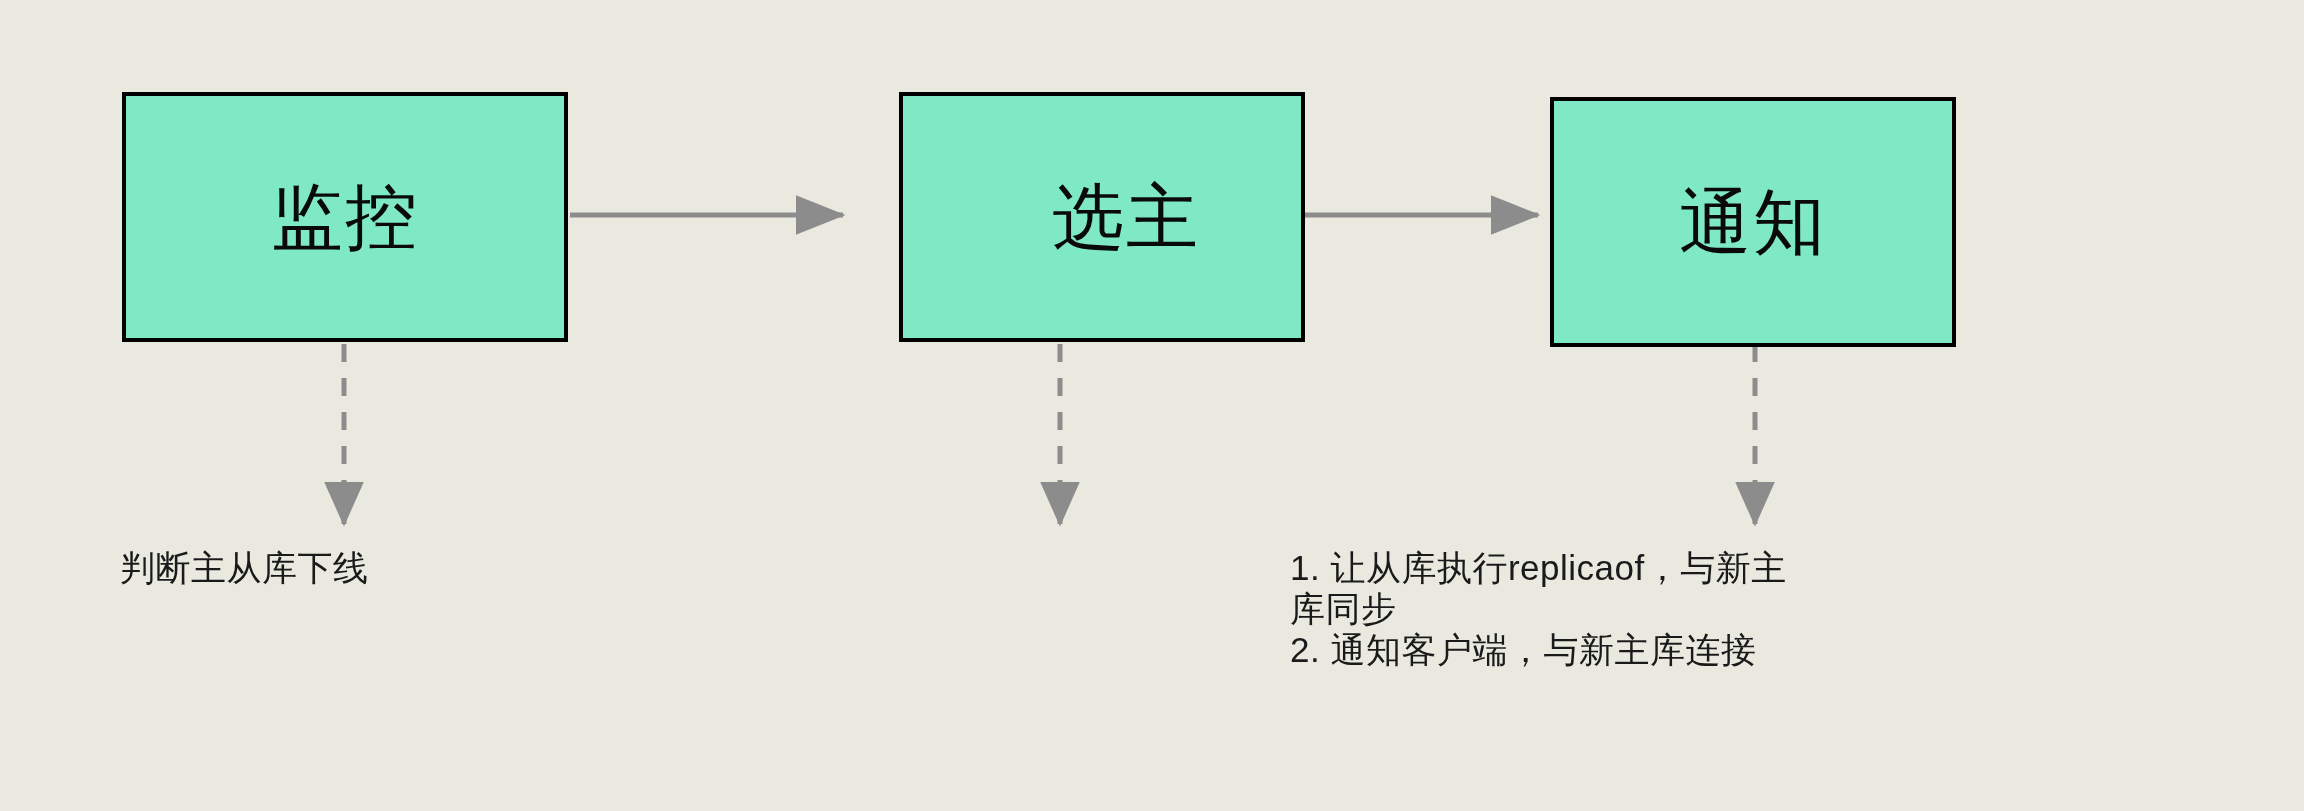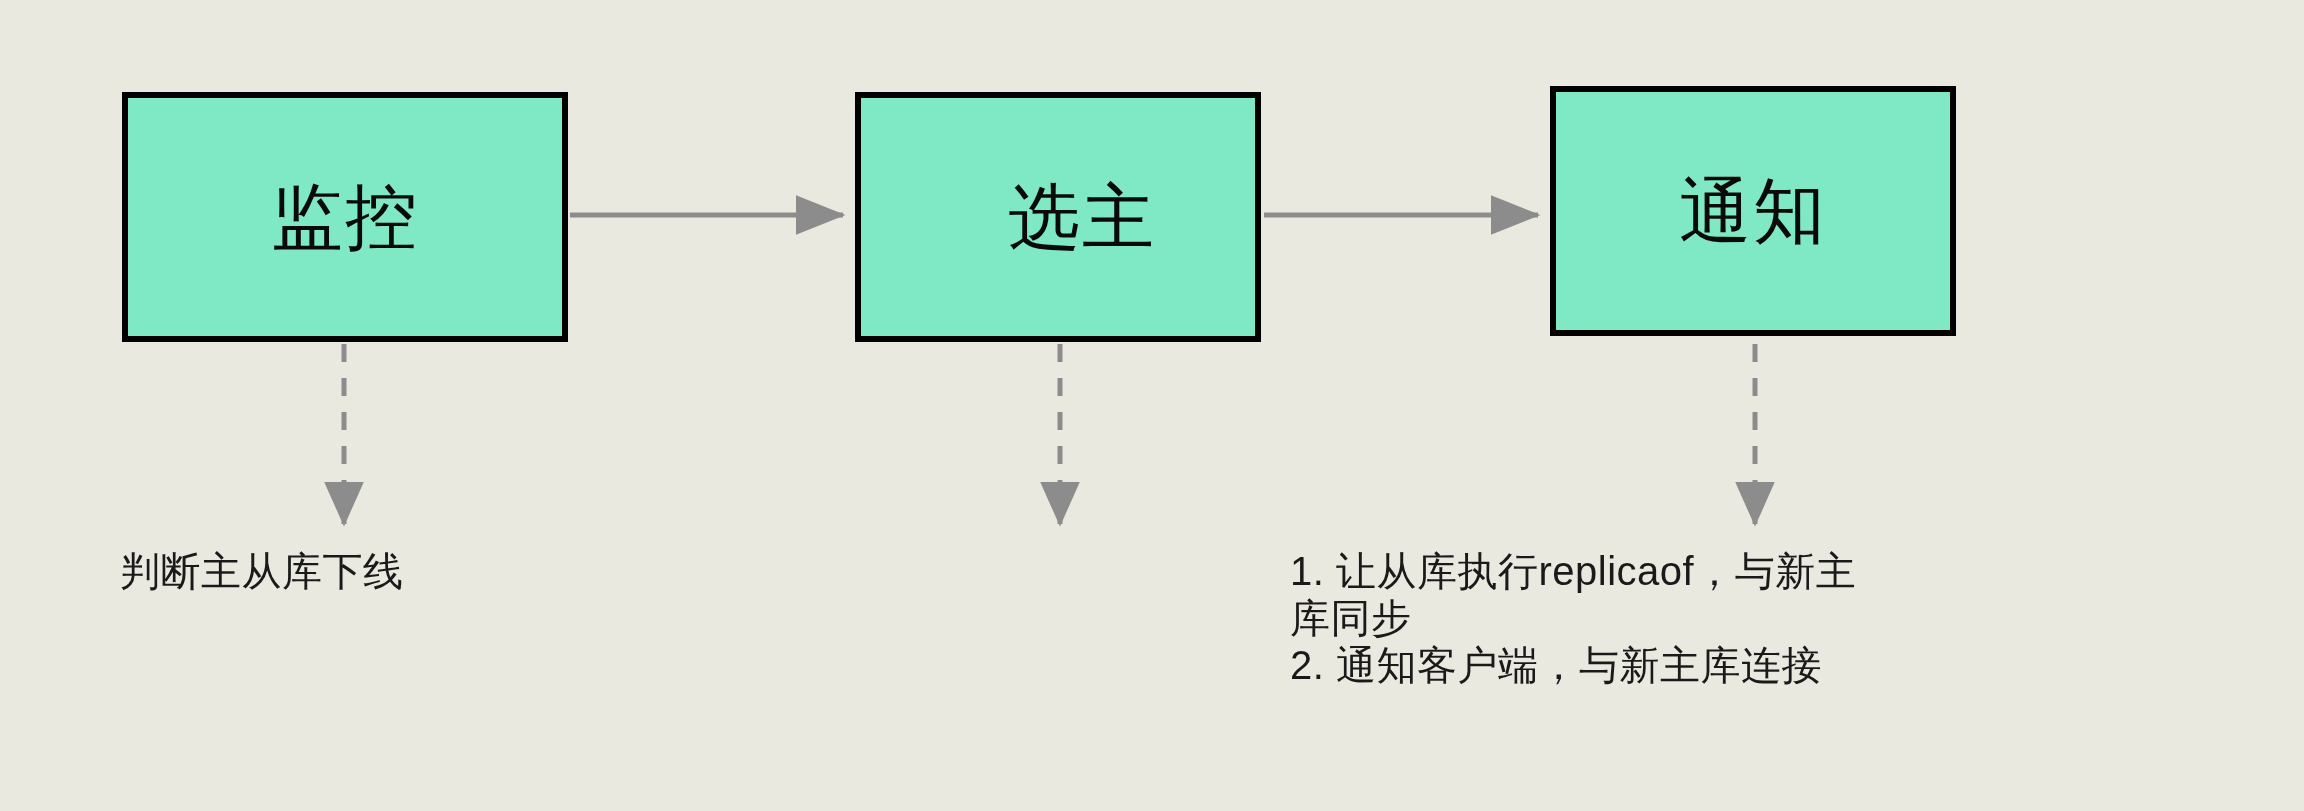--- a/index.html
+++ b/index.html
@@ -18,53 +18,53 @@
     position: relative;
     width: 2304px;
     height: 811px;
     background: #eae9e0;
   }
   
   .node-box {
     position: absolute;
     box-sizing: border-box;
     background: #7fe8c4;
-    border: 6px solid #000000;
+    border: 4px solid #000000;
     display: flex;
     align-items: center;
     justify-content: center;
     text-align: center;
   }
   .node-label {
     font-size: 72px;
     line-height: 1;
     color: #0a0a0a;
     letter-spacing: 2px;
     font-weight: 400;
     white-space: nowrap;
   }
   #box-monitor   { left: 122px;  top: 92px; width: 446px; height: 250px; }
-  #box-elect     { left: 855px;  top: 92px; width: 406px; height: 250px; padding-left: 48px; }
-  #box-notify    { left: 1550px; top: 86px; width: 406px; height: 250px; }
+  #box-elect     { left: 899px;  top: 92px; width: 406px; height: 250px; padding-left: 48px; }
+  #box-notify    { left: 1550px; top: 97px; width: 406px; height: 250px; }
 
   
   #connectors {
     position: absolute;
     left: 0;
     top: 0;
     width: 2304px;
     height: 811px;
     pointer-events: none;
   }
 
   
   .caption {
     position: absolute;
     color: #1a1a1a;
-    font-size: 40px;
+    font-size: 35px;
     line-height: 1.17;
     white-space: pre-line;
     letter-spacing: 0.5px;
   }
   #caption-monitor { left: 120px;  top: 548px; }
   #caption-elect   { left: 878px;  top: 548px; }
   #caption-notify  { left: 1290px; top: 548px; width: 930px; }
 </style>
 </head>
 <body>

